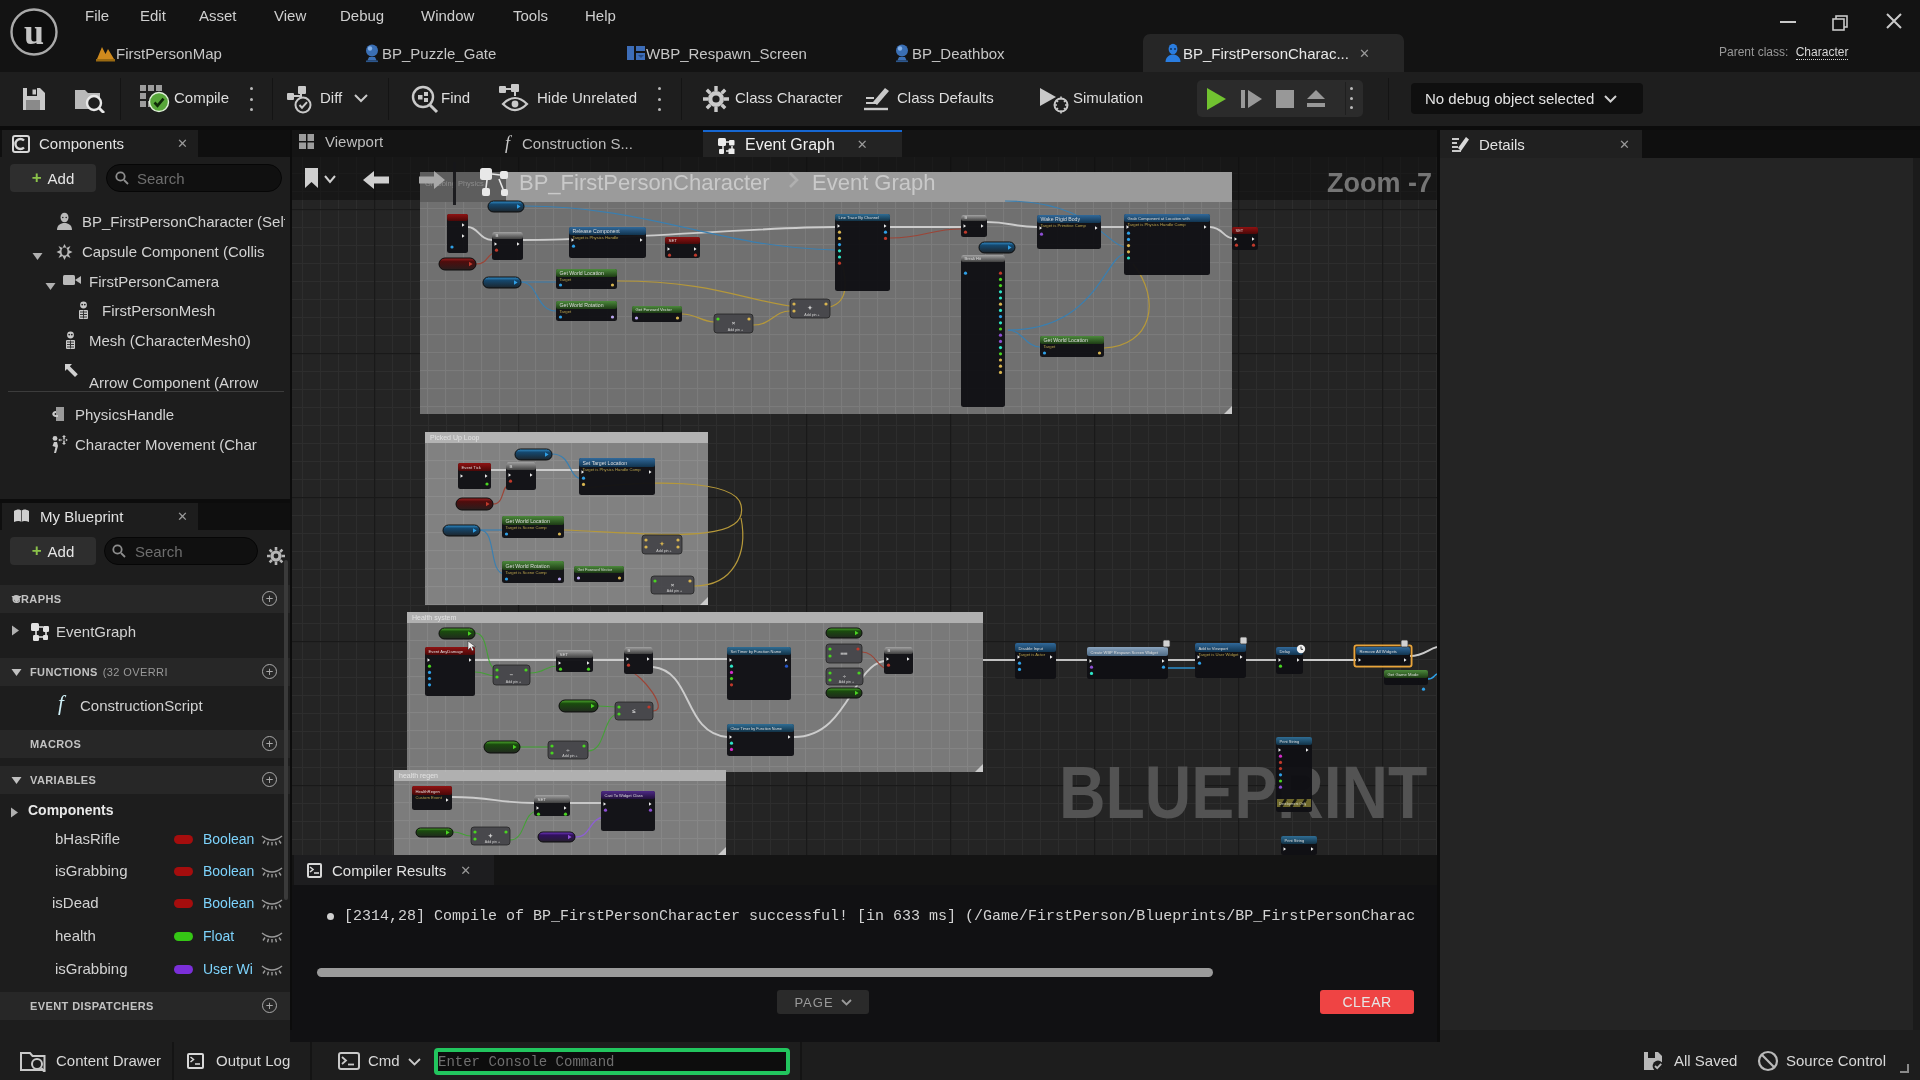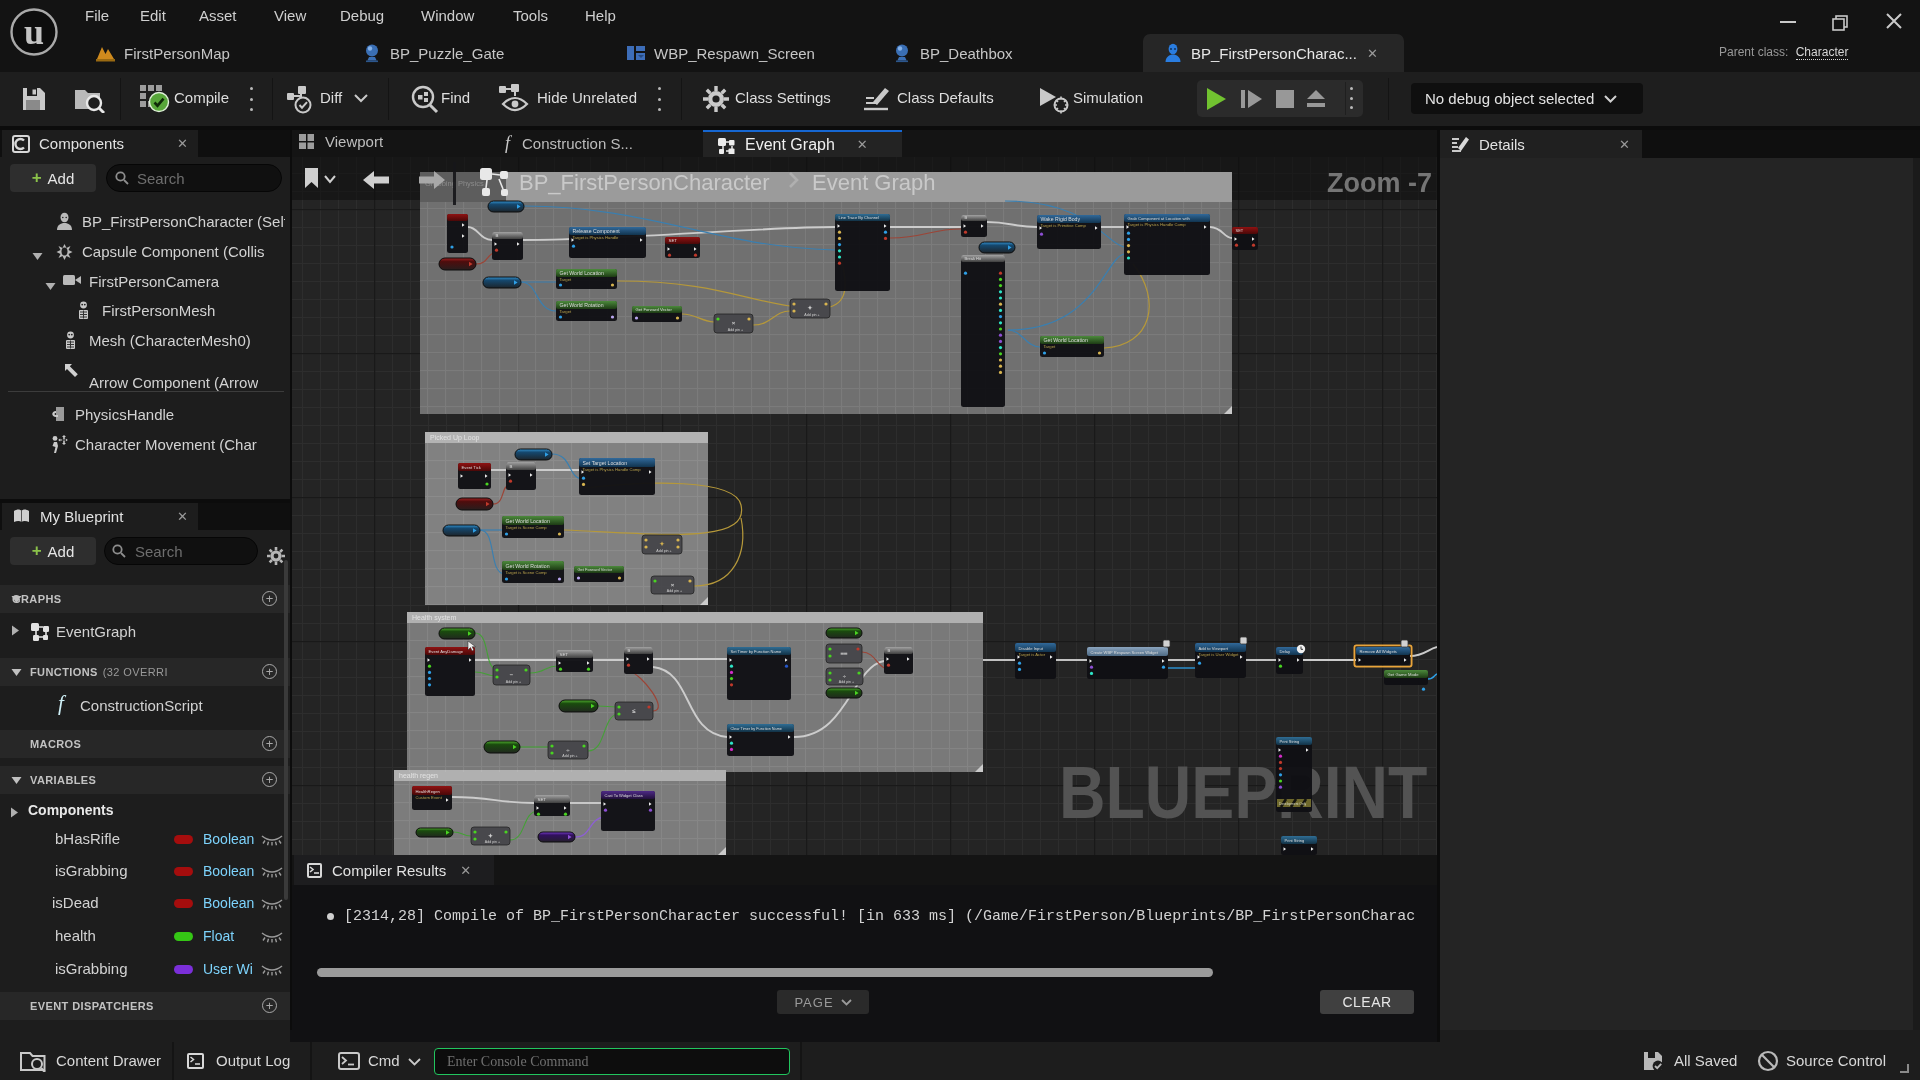--- a/index.html
+++ b/index.html
@@ -4,21 +4,21 @@
 html,body{width:1920px;height:1080px;overflow:hidden;background:#0c0c0c;
  font-family:"Liberation Sans",sans-serif;-webkit-font-smoothing:antialiased}
 .abs{position:absolute}
 #root{position:relative;width:1920px;height:1080px;background:#0c0c0c}
 
 #menubar{left:0;top:0;width:1920px;height:34px;background:#131313}
 .menu{position:absolute;top:7px;font-size:15px;color:#cfcfcf}
 
 #assetbar{left:0;top:34px;width:1920px;height:38px;background:#131313}
 .atab{position:absolute;top:34px;height:38px;display:flex;align-items:center;font-size:15px;color:#c6c6c6}
-.atab .lbl{margin-left:8px}
+.atab .lbl{}
 .activetab{background:#262626;border-radius:7px 7px 0 0;color:#e8e8e8}
 
 #toolbar{left:0;top:72px;width:1920px;height:54px;background:#1e1e1e}
 .tbtxt{position:absolute;top:89px;font-size:15px;color:#dedede}
 .tsep{position:absolute;top:78px;width:1px;height:42px;background:#141414}
 .vdots{position:absolute;top:87px;width:3px;height:24px;display:flex;flex-direction:column;justify-content:space-between}
 .vdots i{width:3px;height:3px;border-radius:50%;background:#b9b9b9;display:block}
 
 .paneltabbar{background:#0f0f0f}
 .ptab{position:absolute;display:flex;align-items:center;font-size:15px;color:#e2e2e2;background:#1d1d1d}
@@ -33,22 +33,22 @@
  display:flex;align-items:center}
 .cplus{position:absolute;width:15px;height:15px;border:1.2px solid #a9a9a9;border-radius:50%;color:#a9a9a9;
  font-size:13px;line-height:13px;text-align:center}
 .vpill{position:absolute;width:19px;height:9px;border-radius:4.5px}
 .vtype{position:absolute;font-size:14px;color:#7dd3fc}
 
 #statusbar{left:0;top:1042px;width:1920px;height:38px;background:#1d1d1d}
 .sbtxt{position:absolute;top:10px;font-size:15px;color:#d8d8d8}
 .ssep{position:absolute;top:0;width:2px;height:38px;background:#141414}
 #console{position:absolute;left:434px;top:1048px;width:356px;height:27px;background:#0d0d0d;
- border:1px solid #22c55e;border-radius:4px;color:#6f6f6f;font-size:14px;font-family:Liberation Serif, serif;
- display:flex;align-items:center;padding-left:12px}
+ border:4px solid #22c55e;border-radius:4px;color:#6f6f6f;font-size:14px;font-family:Liberation Mono, monospace;
+ display:flex;align-items:center;padding-left:0}
 </style></head><body>
 <div id="root">
     <div class="abs" id="menubar"></div>
     <svg class="abs" style="left:8px;top:6px;z-index:20" width="52" height="52" viewBox="0 0 52 52">
 <circle cx="26" cy="26" r="22.5" fill="#0d0d0d" stroke="#a9a9a9" stroke-width="2.4"></circle>
 <text x="26" y="38" font-size="36" text-anchor="middle" font-family="Liberation Serif,serif" font-weight="bold" fill="#c4c4c4">u</text>
 </svg>
     <div class="menu" style="left:85px">File</div>
     <div class="menu" style="left:140px">Edit</div>
     <div class="menu" style="left:199px">Asset</div>
@@ -186,21 +186,21 @@
     <div class="tsep" style="left:681px"></div>
     <svg class="abs" width="30" height="30" style="left:701px;top:84px" viewBox="0 0 30 30">
       <g fill="#c9c9c9">
         <circle cx="15" cy="15" r="8"></circle>
         <g stroke="#c9c9c9" stroke-width="3.4">
           <path d="M15,2 v5 M15,23 v5 M2,15 h5 M23,15 h5 M5.8,5.8 l3.5,3.5 M20.7,20.7 l3.5,3.5 M5.8,24.2 l3.5,-3.5 M20.7,9.3 l3.5,-3.5"></path>
         </g>
       </g>
       <circle cx="15" cy="15" r="3.6" fill="#1e1e1e"></circle>
     </svg>
-    <div class="tbtxt" style="left:735px">Class Settings</div>
+    <div class="tbtxt" style="left:735px">Class Character</div>
     <svg class="abs" width="30" height="28" style="left:862px;top:85px" viewBox="0 0 30 28">
       <path d="M2,24 h24" stroke="#c9c9c9" stroke-width="2.4"></path>
       <path d="M4,18 h10 M4,13 h8" stroke="#c9c9c9" stroke-width="2"></path>
       <path d="M10,16 L22,2 l4.5,3.5 L others" fill="none"></path>
       <path d="M11,17 L23,3 l4,3 L15,20 Z" fill="#c9c9c9"></path>
     </svg>
     <div class="tbtxt" style="left:897px">Class Defaults</div>
     <svg class="abs" width="34" height="30" style="left:1037px;top:84px" viewBox="0 0 34 30">
       <path d="M3,4 l16,9 l-16,9 Z" fill="#c9c9c9"></path>
       <circle cx="24" cy="21" r="6.5" fill="#1e1e1e" stroke="#c9c9c9" stroke-width="2"></circle>
@@ -971,21 +971,21 @@
 <span style="margin-left:9px">Compiler Results</span>
       <span class="closex" style="margin-left:14px">✕</span>
     </div>
     <div class="abs" style="left:327px;top:913px;width:7px;height:7px;border-radius:50%;background:#cfcfcf"></div>
     <div class="abs" style="left:344px;top:908px;width:1085px;overflow:hidden;white-space:nowrap;font-family:'Liberation Mono',monospace;font-size:15px;color:#d3d3d3">[2314,28] Compile of BP_FirstPersonCharacter successful! [in 633 ms] (/Game/FirstPerson/Blueprints/BP_FirstPersonCharac</div>
     <div class="abs" style="left:317px;top:968px;width:896px;height:9px;border-radius:4.5px;background:#9b9b9b"></div>
     <div class="abs" style="left:777px;top:990px;width:92px;height:24px;background:#2a2a2a;border-radius:3px;color:#9a9a9a;font-size:13px;display:flex;align-items:center;justify-content:center;letter-spacing:1px">PAGE
 <svg width="11" height="7" viewBox="0 0 11 7" style="margin-left:7px">
         <path d="M1,1 l4.5,4.5 L10,1" stroke="#9a9a9a" stroke-width="1.8" fill="none"></path>
       </svg></div>
-    <div class="abs" style="left:1320px;top:990px;width:94px;height:24px;background:#404040;border-radius:3px;color:#e6e6e6;font-size:14px;display:flex;align-items:center;justify-content:center;letter-spacing:0.5px">CLEAR</div>
+    <div class="abs" style="left:1320px;top:990px;width:94px;height:24px;background:#ef4444;border-radius:3px;color:#e6e6e6;font-size:14px;display:flex;align-items:center;justify-content:center;letter-spacing:0.5px">CLEAR</div>
     <div class="abs paneltabbar" style="left:1440px;top:130px;width:480px;height:28px"></div>
     <div class="ptab" style="left:1440px;top:130px;width:202px;height:28px;padding-left:10px;background:#202020">
 <svg width="20" height="19" viewBox="0 0 20 19">
         <path d="M2,4 h7 M2,8 h5 M2,12 h6 M2,16 h9" stroke="#c9c9c9" stroke-width="1.8"></path>
         <path d="M8,13 L16,2 l3,2.4 L11,16 Z" fill="#d9d9d9"></path>
       </svg>
 <span style="margin-left:9px">Details</span>
       <span class="closex" style="margin-left:auto;margin-right:12px">✕</span>
     </div>
     <div class="abs" style="left:1440px;top:158px;width:480px;height:884px;background:#242424"></div>

